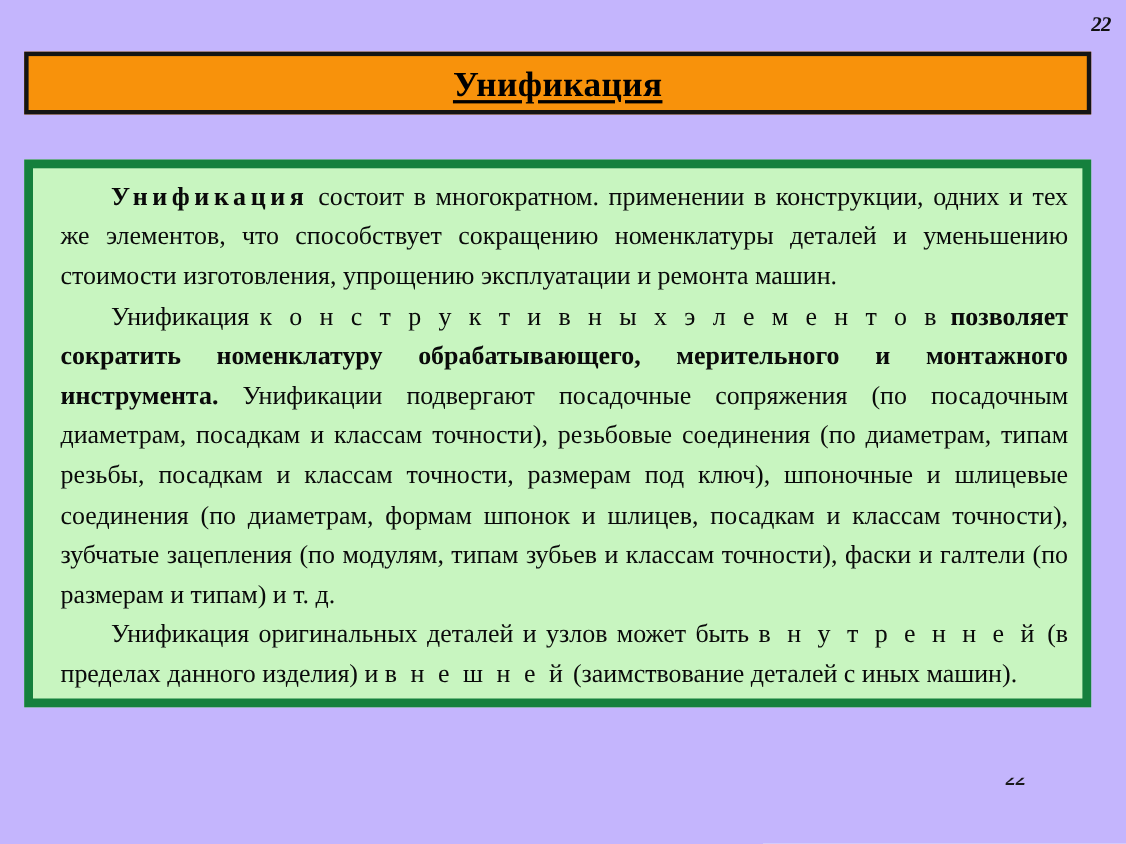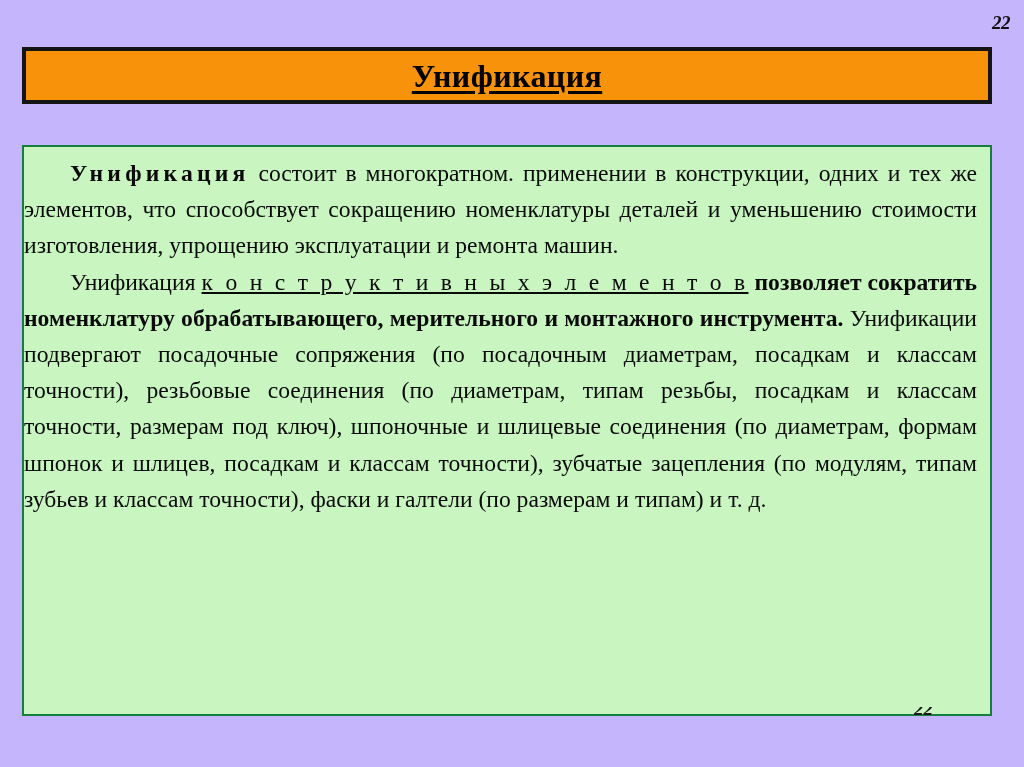--- a/index.html
+++ b/index.html
@@ -58,43 +58,42 @@
     letter-spacing: 0.4px;
     line-height: 1;
   }
 
   
   .body-box {
     position: absolute;
     left: 22px;
     top: 145px;
     width: 970px;
-    height: 571px;
+    height: 498px;
     background: #C8F5C0;
-    border: 2px solid #15803d;
+    border: 8px solid #15803d;
     box-sizing: border-box;
-    padding: 8px 13px 0 0;
+    padding: 8px 13px 0 25px;
     overflow: hidden;
   }
 
   .para {
     font-family: "Liberation Serif", "DejaVu Serif", serif;
     font-size: 23.6px;
     line-height: 36.2px;
     color: #0a0a0a;
     text-align: justify;
     text-justify: inter-word;
     margin: 0;
     text-indent: 46px;
     hyphens: none;
   }
   .para + .para { margin-top: 0; }
   .spaced-tight {
     letter-spacing: 3.2px;
-    text-decoration: underline;
   }
   b.strong {
     font-weight: bold;
   }
   b.spaced-strong {
     font-weight: bold;
     letter-spacing: 4.2px;
   }
 
   
@@ -131,20 +130,23 @@
   <div class="body-box">
 
     <p class="para">
       <b class="spaced-strong">Унификация</b><span> состоит в многократном. применении в конструкции, одних и тех же элементов, что способствует сокращению номенклатуры деталей и уменьшению стоимости изготовления, упрощению эксплуатации и ремонта машин.</span>
     </p>
 
     <p class="para">
       <span>Унификация </span><span class="spaced-tight">к о н с т р у к т и в н ы х   э л е м е н т о в</span><span> </span><b class="strong">позволяет сократить номенклатуру обрабатывающего, мерительного и монтажного инструмента.</b><span> Унификации подвергают посадочные сопряжения (по посадочным диаметрам, посадкам и классам точности), резьбовые соединения (по диаметрам, типам резьбы, посадкам и классам точности, размерам под ключ), шпоночные и шлицевые соединения (по диаметрам, формам шпонок и шлицев, посадкам и классам точности), зубчатые зацепления (по модулям, типам зубьев и классам точности), фаски и галтели (по размерам и типам) и т. д.</span>
     </p>
 
+    <p class="para">
+      <span>Унификация оригинальных деталей и узлов может быть </span><span class="spaced-tight">в н у т р е н н е й</span><span> (в пределах данного изделия) и </span><span class="spaced-tight"> в н е ш н е й</span><span> (заимствование деталей с иных машин).</span>
+    </p>
 
   </div>
 
   <div class="page-number-bottom">
     <span>22</span>
   </div>
 
 </div>
 
 </body></html>

